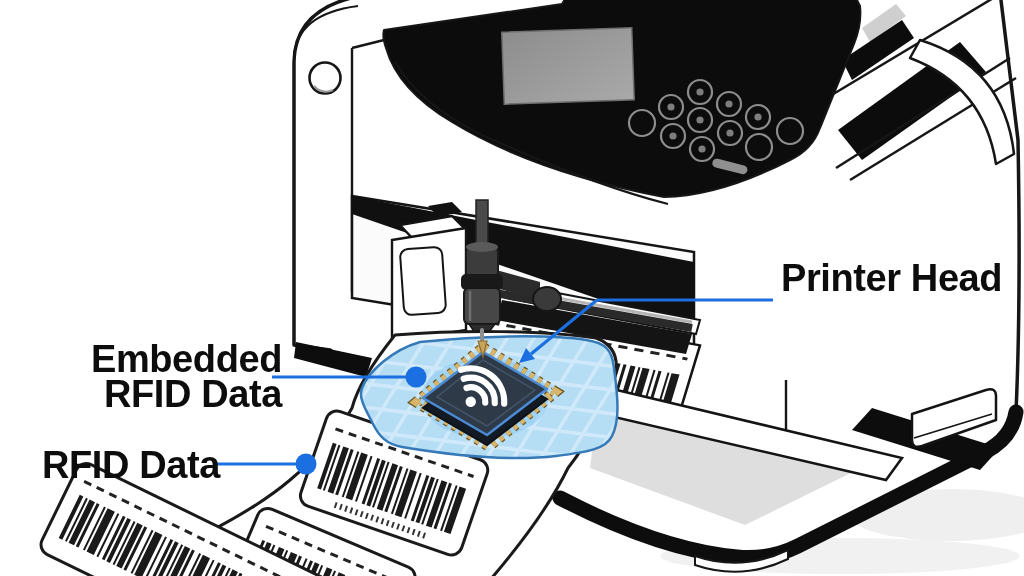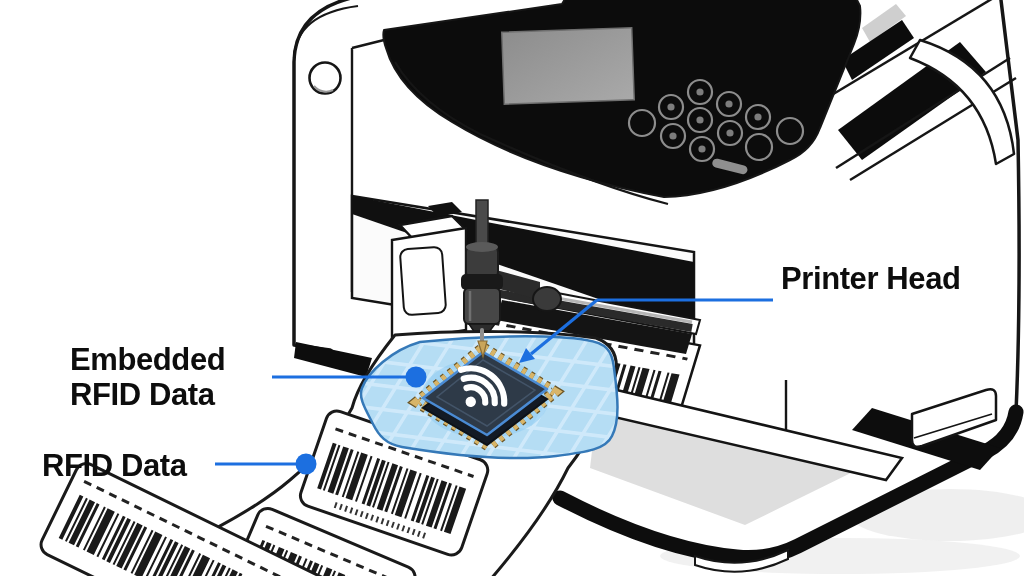--- a/index.html
+++ b/index.html
@@ -2,24 +2,24 @@
 <html><head>
 <meta charset="utf-8">
 <style>
   html,body{margin:0;padding:0;background:#ffffff;}
   .stage{
     position:relative;width:1024px;height:576px;overflow:hidden;
     background:#ffffff;font-family:"Liberation Sans",sans-serif;
   }
   .stage svg{position:absolute;left:0;top:0;}
   .ann{
-    position:absolute;color:#0d0d0d;font-weight:700;font-size:31px;
+    position:absolute;color:#0d0d0d;font-weight:700;font-size:38px;
     line-height:35px;letter-spacing:-0.4px;white-space:nowrap;
   }
-  .ann.center{text-align:left;}
+  .ann.center{text-align:right;}
 </style>
 </head>
 <body>
 
 <div class="stage">
 
 <svg width="1024" height="576" viewBox="0 0 1024 576">
   <defs>
     <pattern id="bluegrid" width="26" height="26" patternUnits="userSpaceOnUse" patternTransform="matrix(0.965,0.118,-0.526,0.850,398,340)">
       <rect width="26" height="26" fill="#cfe9fa"></rect>

